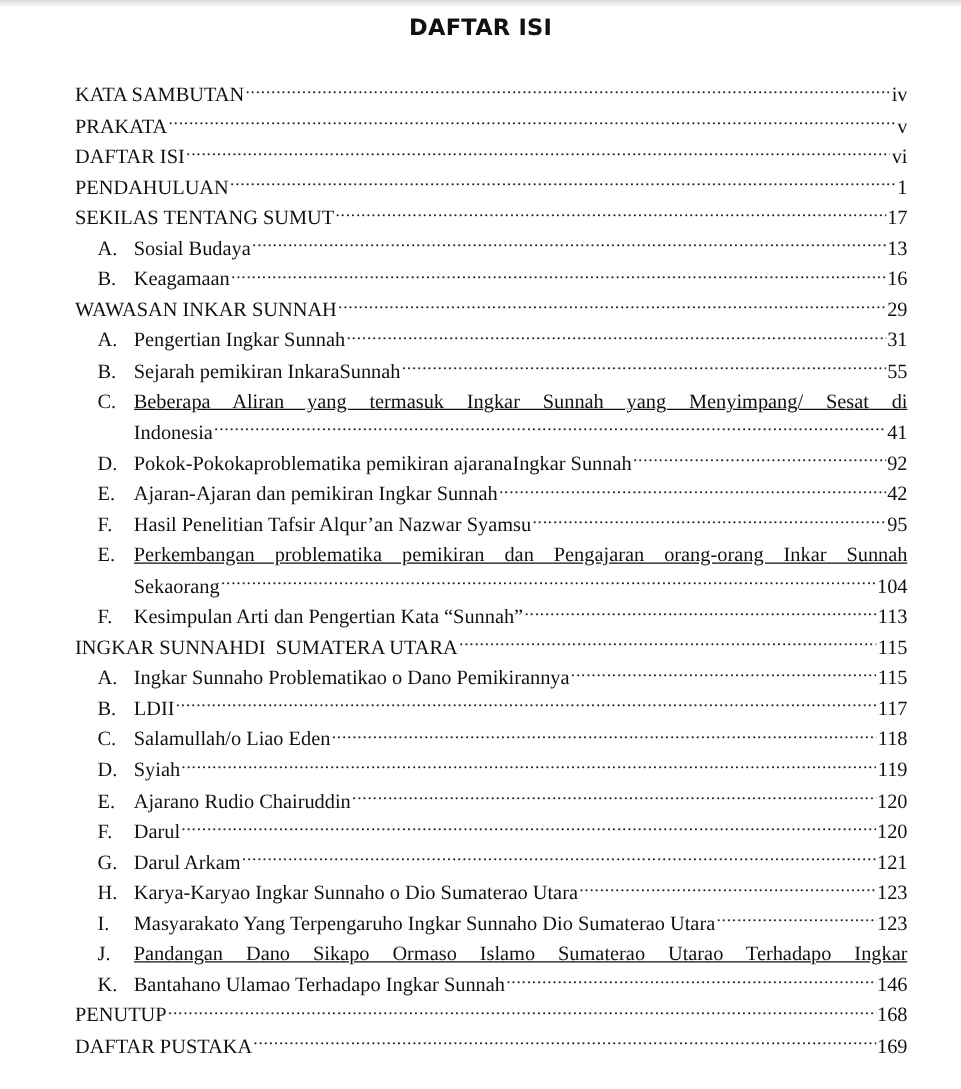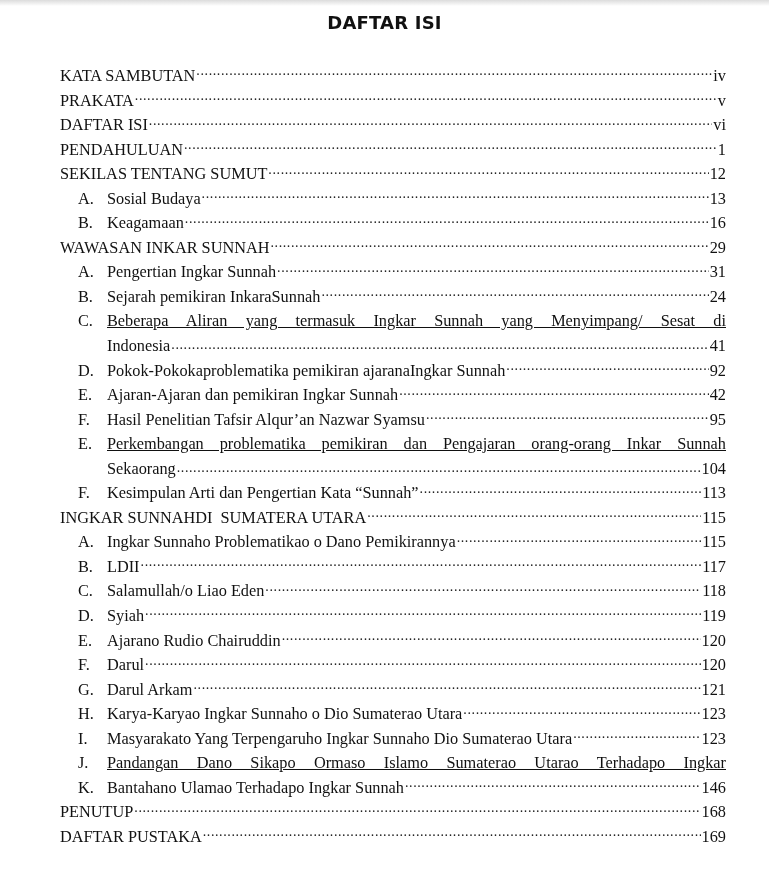--- a/index.html
+++ b/index.html
@@ -82,21 +82,21 @@
   .wrap .first .justified {
     flex: 1 1 auto;
     text-align: justify;
     text-align-last: justify;
     white-space: nowrap;
     overflow: hidden;
     text-decoration: underline;
   }
   .wrap .second {
     display: flex;
-    align-items: center;
+    align-items: flex-start;
     height: 24.55px;
     line-height: 24.55px;
     padding-left: 29px;
     white-space: nowrap;
   }
 </style>
 </head>
 <body>
 
 <div class="top-shade"></div>
@@ -125,21 +125,21 @@
 
   <div class="row">
     <span class="label">PENDAHULUAN</span>
     <span class="leader"></span>
     <span class="page">1</span>
   </div>
 
   <div class="row">
     <span class="label">SEKILAS TENTANG SUMUT</span>
     <span class="leader"></span>
-    <span class="page">12</span>
+    <span class="page">17</span>
   </div>
 
   <div class="row sub">
     <span class="letter">A.</span>
     <span class="label">Sosial Budaya</span>
     <span class="leader"></span>
     <span class="page">13</span>
   </div>
 
   <div class="row sub">
@@ -159,21 +159,21 @@
     <span class="letter">A.</span>
     <span class="label">Pengertian Ingkar Sunnah</span>
     <span class="leader"></span>
     <span class="page">31</span>
   </div>
 
   <div class="row sub">
     <span class="letter">B.</span>
     <span class="label">Sejarah pemikiran InkaraSunnah</span>
     <span class="leader"></span>
-    <span class="page">24</span>
+    <span class="page">55</span>
   </div>
 
   <div class="wrap">
     <div class="first">
       <span class="letter">C.</span>
       <span class="justified">Beberapa Aliran yang termasuk Ingkar Sunnah yang Menyimpang/ Sesat di</span>
     </div>
     <div class="second">
       <span class="label">Indonesia</span>
       <span class="leader"></span>

